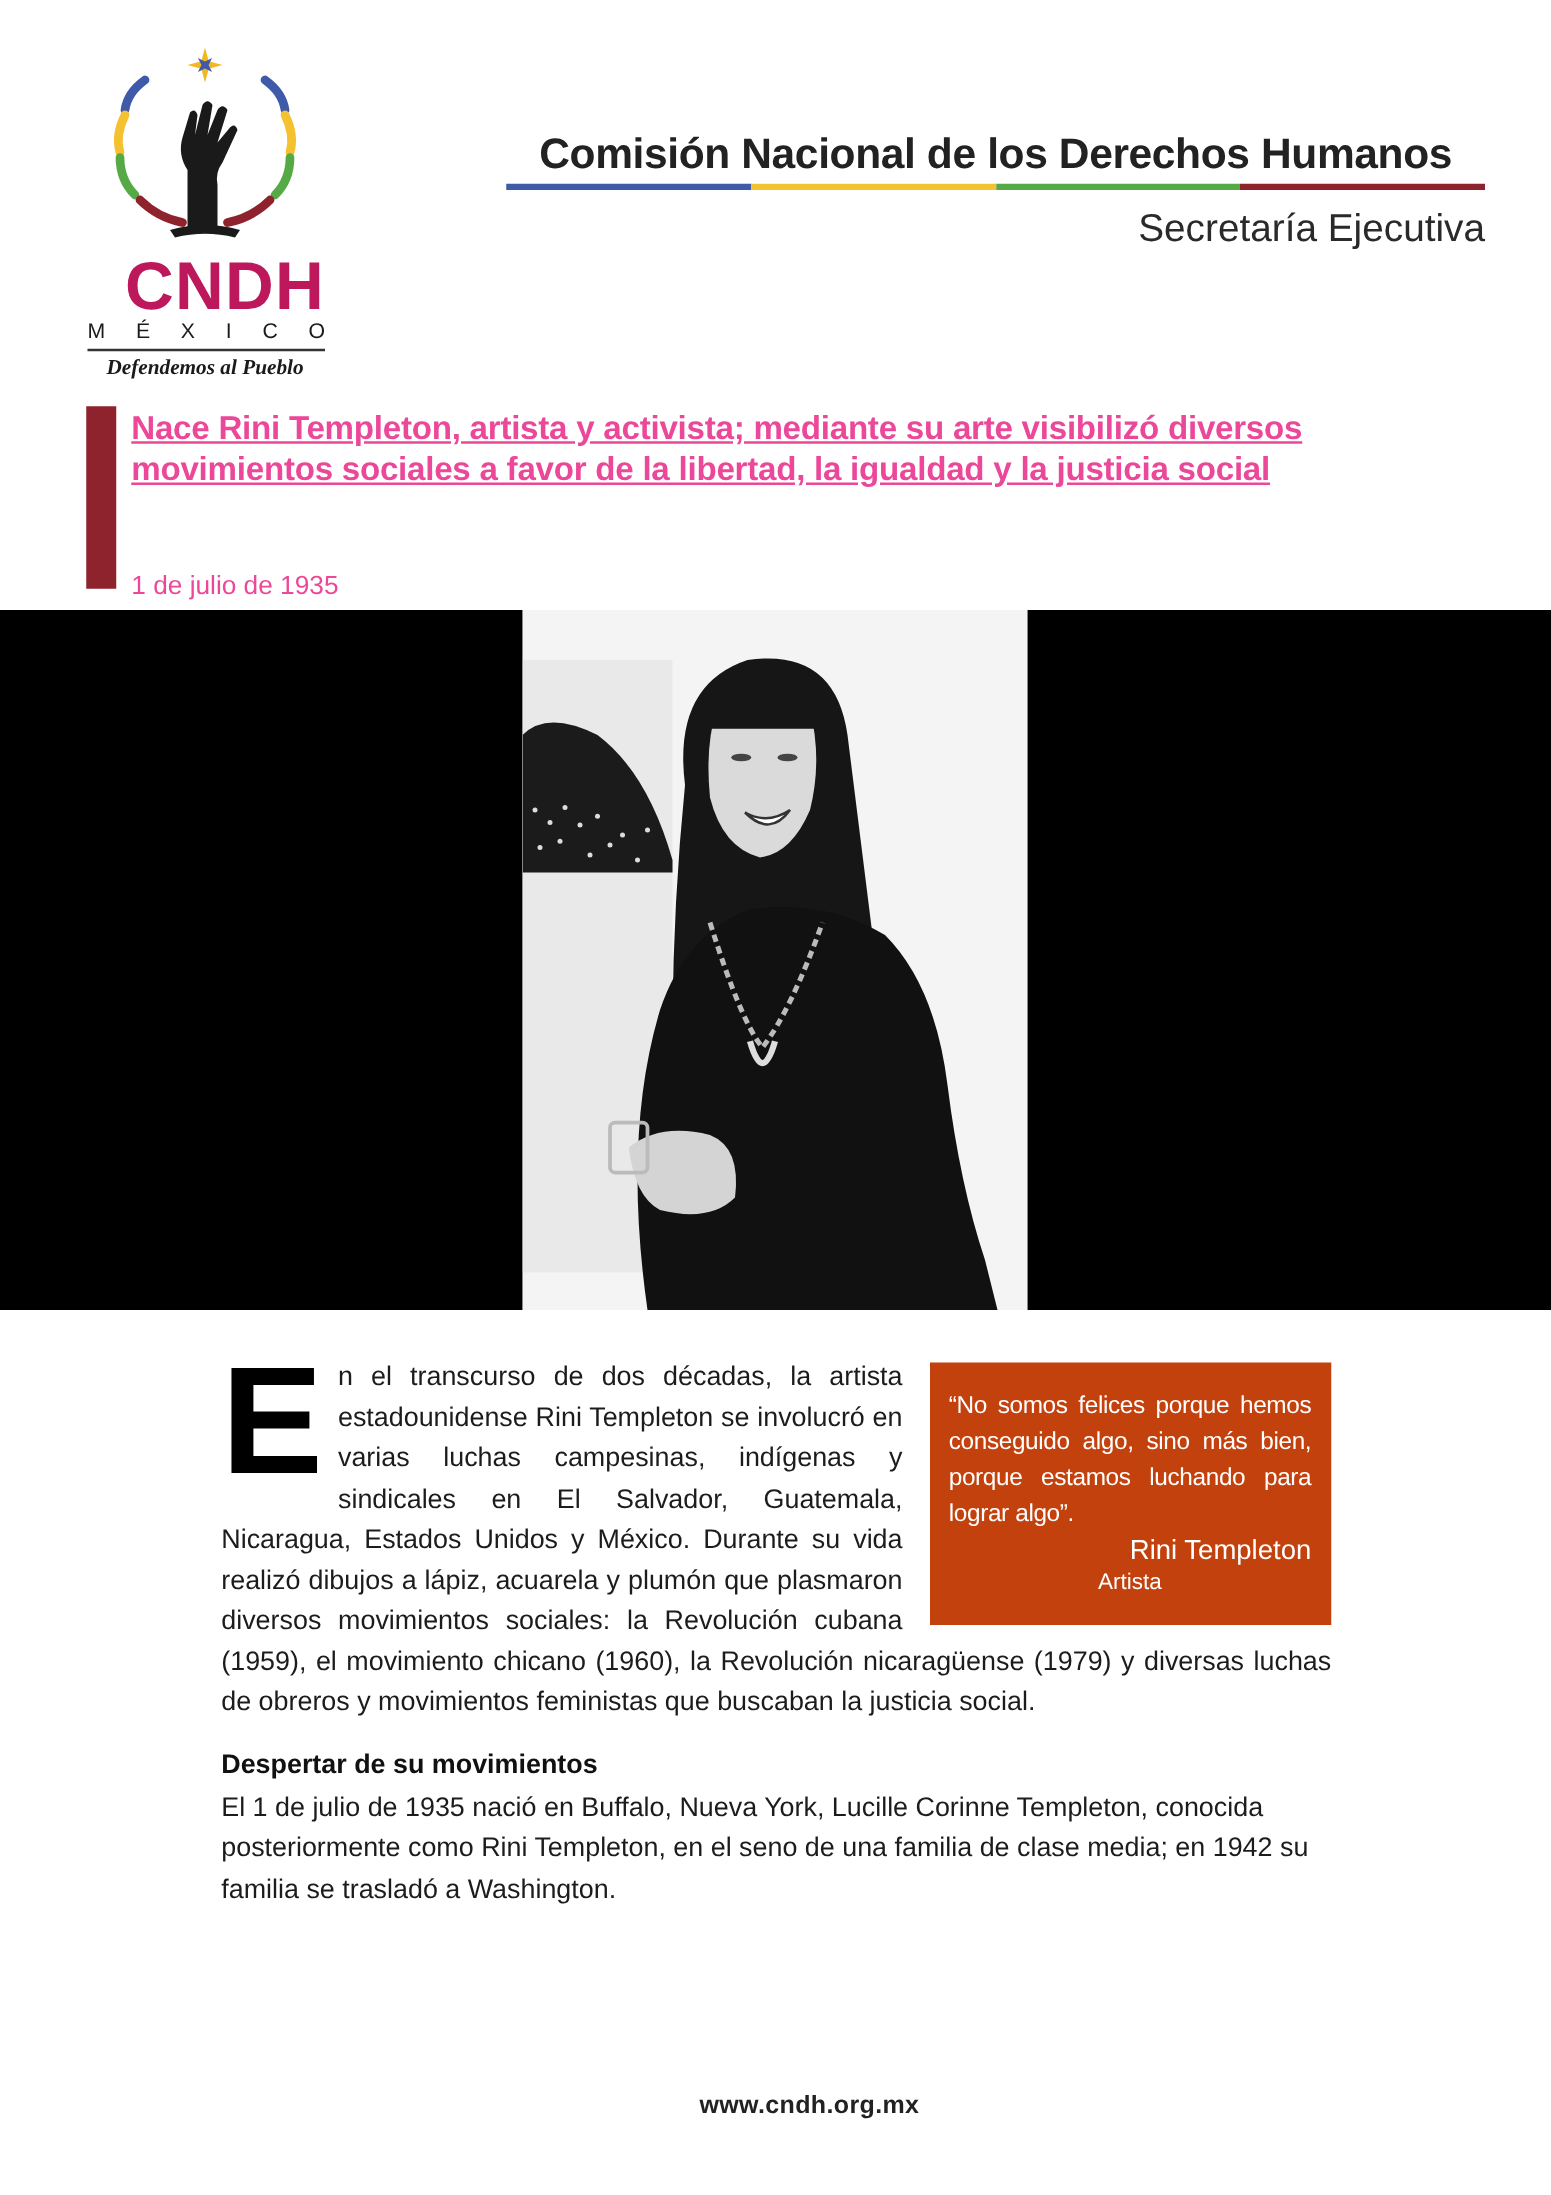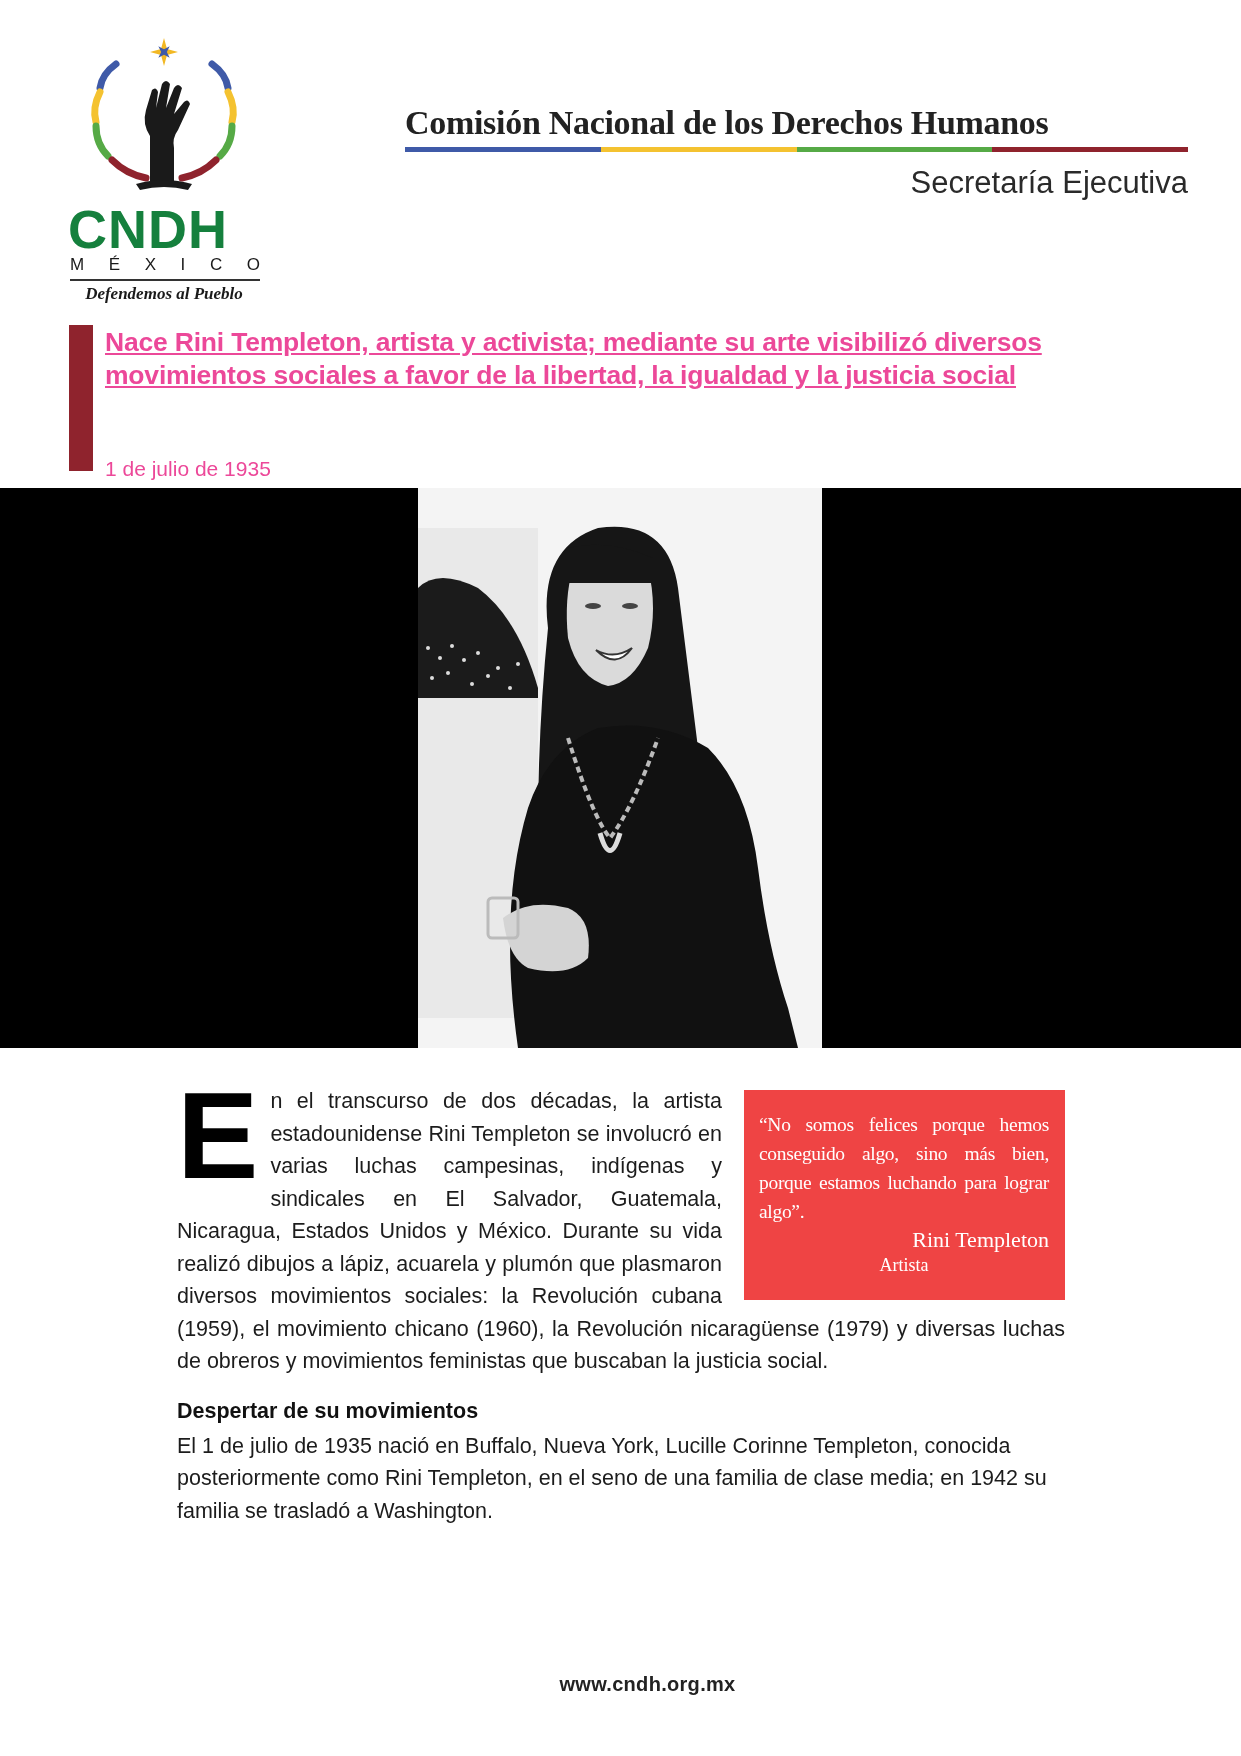--- a/index.html
+++ b/index.html
@@ -2,31 +2,31 @@
 <html><head>
   <meta charset="utf-8">
   <style>
     * { box-sizing: border-box; margin: 0; padding: 0; }
     html, body { width: 1241px; height: 1756px; background: #ffffff; overflow: hidden; }
     body { position: relative; font-family: "Liberation Sans", "DejaVu Sans", sans-serif; color: #1a1a1a; }
 
     
     .logo { position: absolute; left: 66px; top: 32px; width: 196px; height: 248px; }
     .logo svg { position: absolute; left: 0; top: 0; }
-    .logo .cndh { position: absolute; left: 2px; top: 170px; width: 192px; text-align: left;
-      font-family: "Liberation Sans", sans-serif; font-weight: bold; font-size: 54px; letter-spacing: 1px; color: #15803d; line-height: 54px; }
+    .logo .cndh { position: absolute; left: 2px; top: 170px; width: 192px; text-align: right;
+      font-family: "Liberation Sans", sans-serif; font-weight: bold; font-size: 54px; letter-spacing: 1px; color: #be185d; line-height: 54px; }
     .logo .mexico { position: absolute; left: 4px; top: 224px; width: 190px; display: flex; justify-content: space-between;
       font-family: "Liberation Sans", sans-serif; font-size: 17px; color: #1a1a1a; line-height: 18px; }
     .logo .rule { position: absolute; left: 4px; top: 247px; width: 190px; height: 2px; background: #333; }
     .logo .tagline { position: absolute; left: 0; top: 252px; width: 196px; text-align: center;
       font-family: Liberation Serif, serif; font-style: italic; font-weight: bold; font-size: 17px; color: #1a1a1a; }
 
     
-    .org-title { position: absolute; left: 405px; top: 103px; width: 783px; text-align: left;
-      font-weight: bold; font-size: 34px; color: #222; letter-spacing: -0.3px; line-height: 40px; white-space: nowrap; font-family: Liberation Serif, serif; }
+    .org-title { position: absolute; left: 405px; top: 103px; width: 783px; text-align: center;
+      font-weight: bold; font-size: 34px; color: #222; letter-spacing: -0.3px; line-height: 40px; white-space: nowrap; }
     .color-bar { position: absolute; left: 405px; top: 147px; width: 783px; height: 5px; display: flex; }
     .color-bar span { flex: 1; height: 100%; }
     .org-sub { position: absolute; left: 405px; top: 164px; width: 783px; text-align: right;
       font-size: 31px; color: #2a2a2a; line-height: 38px; }
 
     
     .title-accent { position: absolute; left: 69px; top: 325px; width: 24px; height: 146px; background: #8f232d; }
     .headline { position: absolute; left: 105px; top: 326px; width: 1010px;
       font-weight: bold; font-size: 26.5px; line-height: 33px; color: #ec4899; letter-spacing: -0.2px; text-decoration: underline; }
     .date { position: absolute; left: 105px; top: 456px; font-size: 21px; color: #ec4899; line-height: 26px; }
@@ -139,21 +139,21 @@
       <path d="M182 345 Q192 380 202 345" fill="none" stroke="#ddd" stroke-width="5"></path>
 
       <path d="M85 430 Q110 410 150 420 Q175 430 170 470 Q150 490 110 480 Q90 470 85 430 Z" fill="#d4d4d4"></path>
       <rect x="70" y="410" width="30" height="40" rx="4" fill="none" stroke="#bbb" stroke-width="3"></rect>
     </svg>
   </div>
 </div>
 
 <div class="article">
   <div class="lead">
-    <aside class="quote-box" style="background: #ef4444; font-family: Liberation Serif, serif;">
+    <aside class="quote-box" style="background: #c2410c;">
       <p class="quote-text">“No somos felices porque hemos conseguido algo, sino más bien, porque estamos luchando para lograr algo”.</p>
       <p class="quote-author">Rini Templeton</p>
       <p class="quote-role">Artista</p>
     </aside>
     <span class="dropcap">E</span>
     <p class="para">n el transcurso de dos décadas, la artista estadounidense Rini Templeton se involucró en varias luchas campesinas, indígenas y sindicales en El Salvador, Guatemala, Nicaragua, Estados Unidos y México. Durante su vida realizó dibujos a lápiz, acuarela y plumón que plasmaron diversos movimientos sociales: la Revolución cubana (1959), el movimiento chicano (1960), la Revolución nicaragüense (1979) y diversas luchas de obreros y movimientos feministas que buscaban la justicia social.</p>
   </div>
   <h2 class="section-title">Despertar de su movimientos</h2>
   <p class="para para2">El 1 de julio de 1935 nació en Buffalo, Nueva York, Lucille Corinne Templeton, conocida posteriormente como Rini Templeton, en el seno de una familia de clase media; en 1942 su familia se trasladó a Washington.</p>
 </div>

